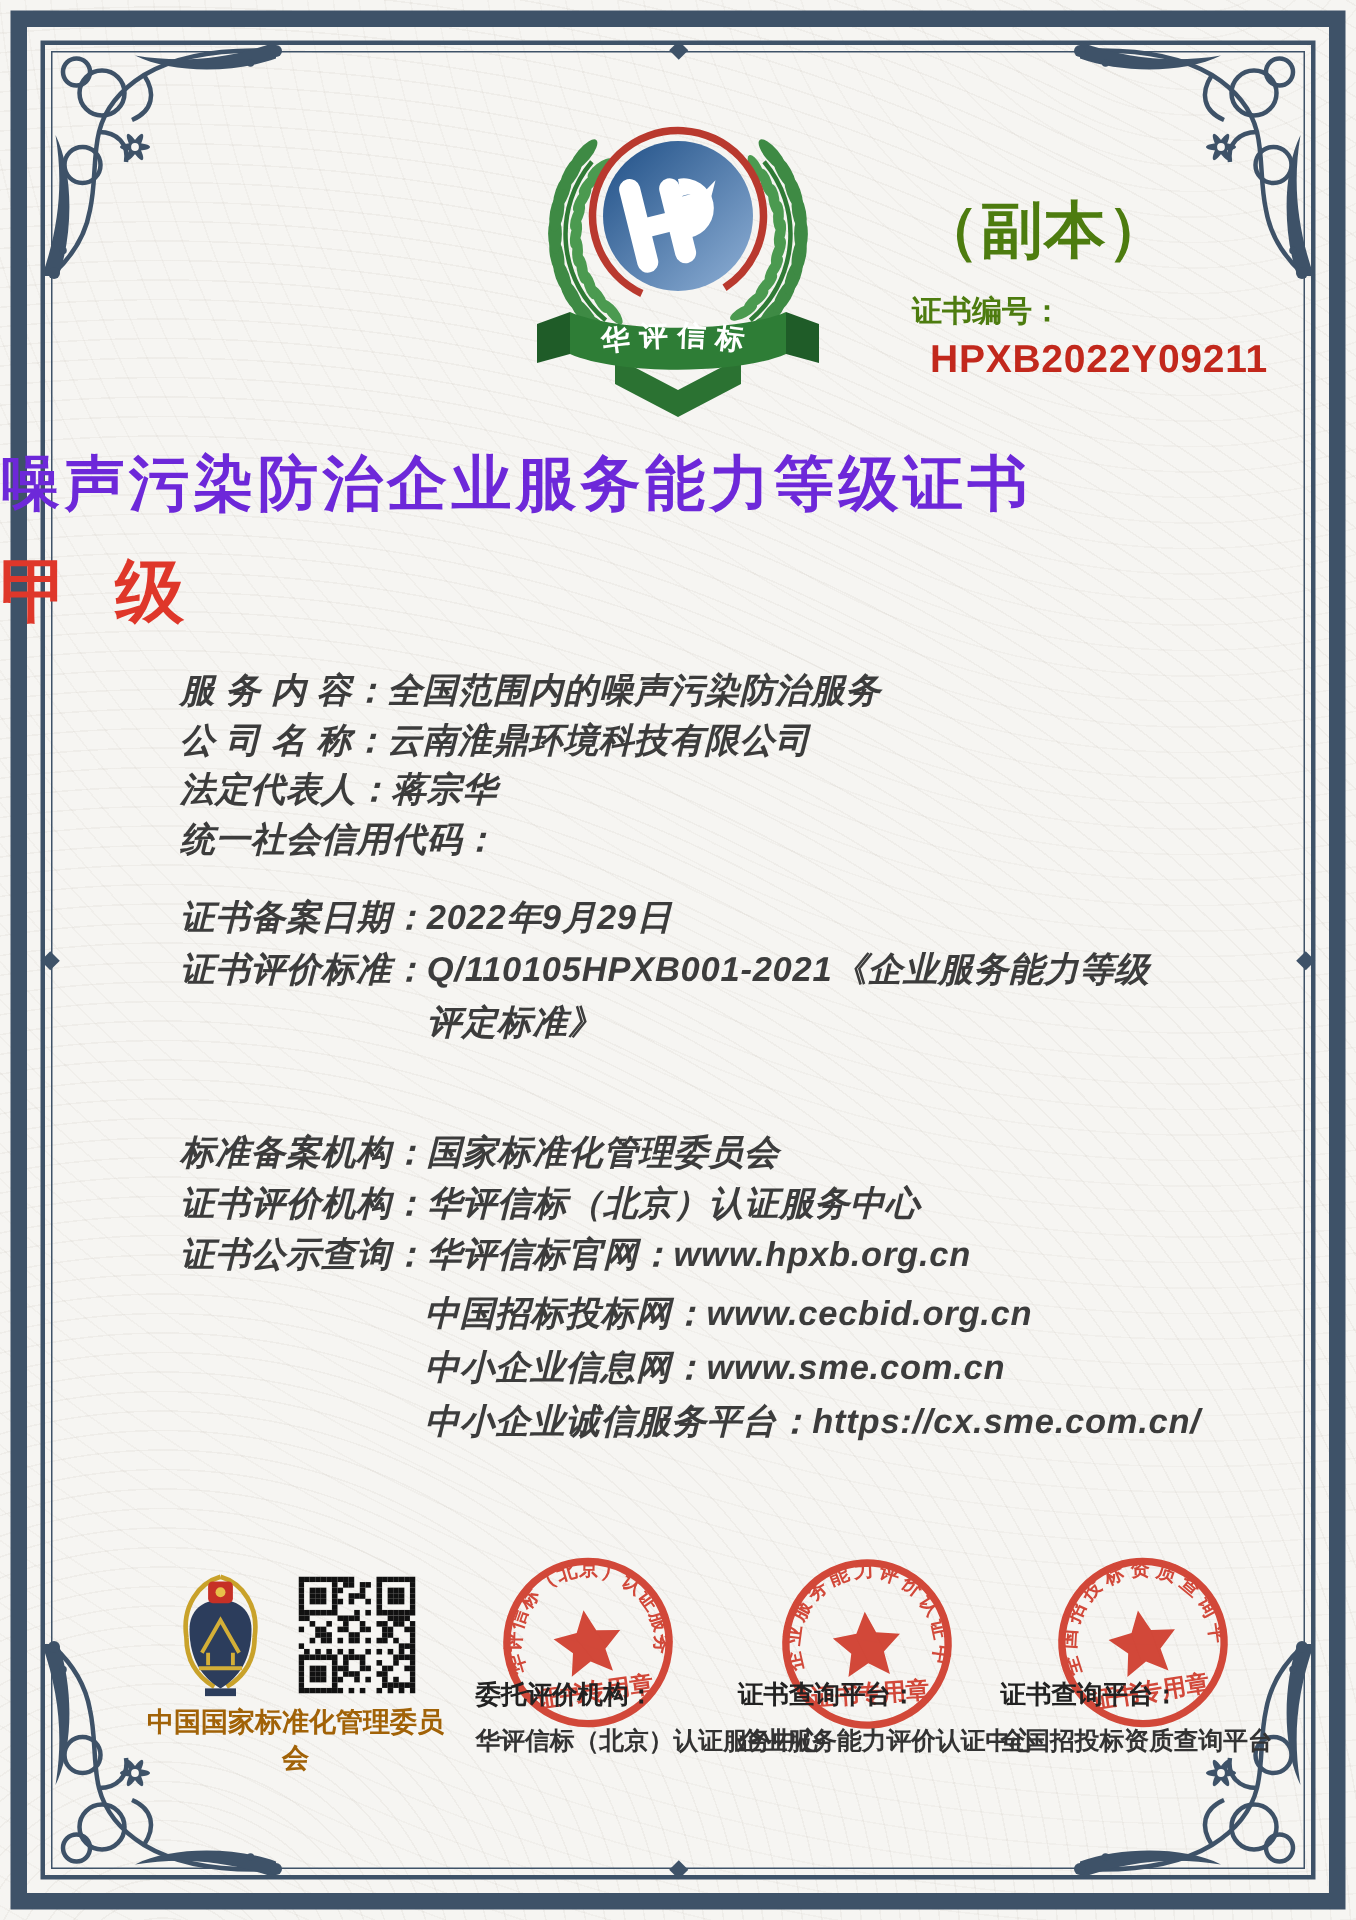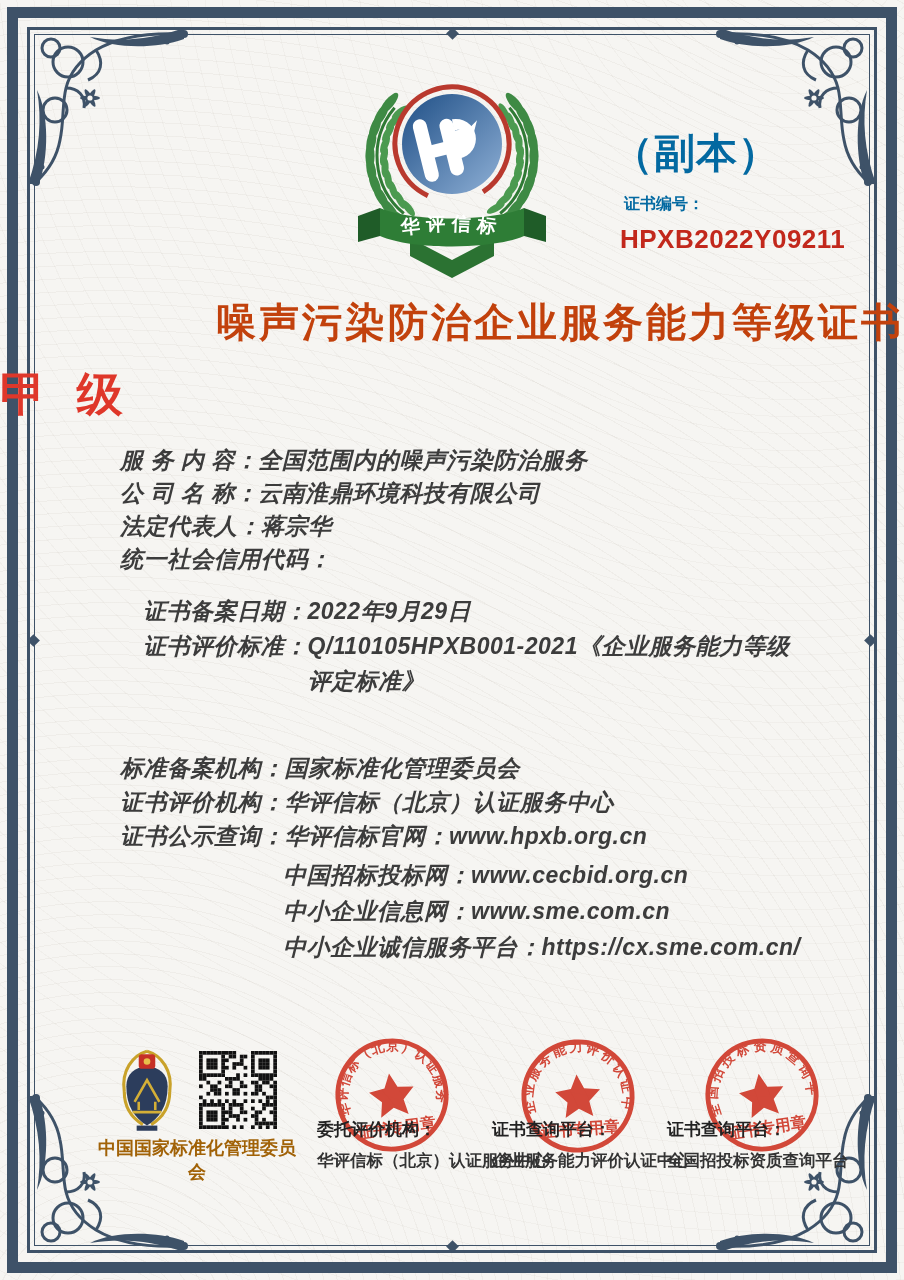--- a/index.html
+++ b/index.html
@@ -16,30 +16,30 @@
   .corner{position:absolute;width:170px;height:170px;}
   .c-tl{top:22px;left:22px}
   .c-tr{top:22px;right:22px;transform:scaleX(-1)}
   .c-bl{bottom:22px;left:22px;transform:scaleY(-1)}
   .c-br{bottom:22px;right:22px;transform:scale(-1,-1)}
   .edge-orn{position:absolute;width:9px;height:9px;background:#3e5268;transform:rotate(45deg);}
   .eo-l{left:29px;top:636px}.eo-r{right:29px;top:636px}
   .eo-t{top:29px;left:448px}.eo-b{bottom:29px;left:448px}
   
   .logo{position:absolute;left:352px;top:84px;width:200px;height:200px;}
-  .copy-label{position:absolute;left:612px;top:126px;font-size:41px;font-weight:700;color:#0369a1;letter-spacing:1px;}
-  .certno-label{position:absolute;left:624px;top:194px;font-size:16px;font-weight:700;color:#0369a1;}
+  .copy-label{position:absolute;left:612px;top:126px;font-size:41px;font-weight:700;color:#4d7c0f;letter-spacing:1px;}
+  .certno-label{position:absolute;left:608px;top:194px;font-size:20px;font-weight:700;color:#4d7c0f;}
   .certno-value{position:absolute;left:620px;top:224px;font-size:26px;font-weight:700;color:#c2281c;letter-spacing:.5px;}
   
-  .title{position:absolute;left:0;right:0;top:295px;text-align:right;font-size:40px;font-weight:900;color:#c2410c;letter-spacing:3px;margin-left:44px;}
+  .title{position:absolute;left:0;right:0;top:295px;text-align:left;font-size:40px;font-weight:900;color:#6d28d9;letter-spacing:3px;}
   .grade{position:absolute;left:0;right:0;top:364px;font-size:46px;font-weight:900;color:#df372a;letter-spacing:9px;}
   
   .info{position:absolute;color:#3c3c3c;font-size:23px;font-weight:700;letter-spacing:.5px;font-style:italic;}
   .sec1{left:120px;top:444px;line-height:33px;}
-  .sec2{left:120px;top:594px;line-height:35px;margin-left:23px;}
+  .sec2{left:120px;top:594px;line-height:35px;}
   .sec3{left:120px;top:751px;line-height:34px;}
   .links{left:283px;top:857px;line-height:36px;}
   .iline{display:flex;align-items:flex-start;}
   .iline .lab{white-space:pre;}
   .iline .val{white-space:pre-wrap;}
   .wrapval{max-width:505px;}
   
   .emblem{position:absolute;left:116px;top:1048px;width:62px;height:88px;}
   .qr{position:absolute;left:199px;top:1051px;width:78px;height:78px;}
   .authority{position:absolute;left:98px;top:1136px;width:198px;text-align:center;

